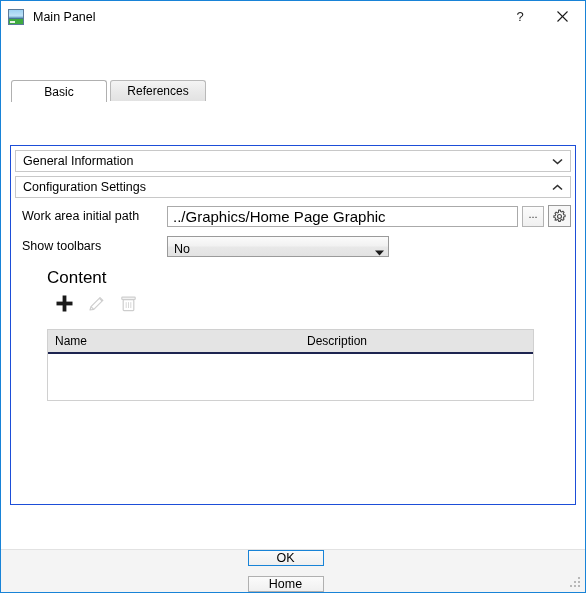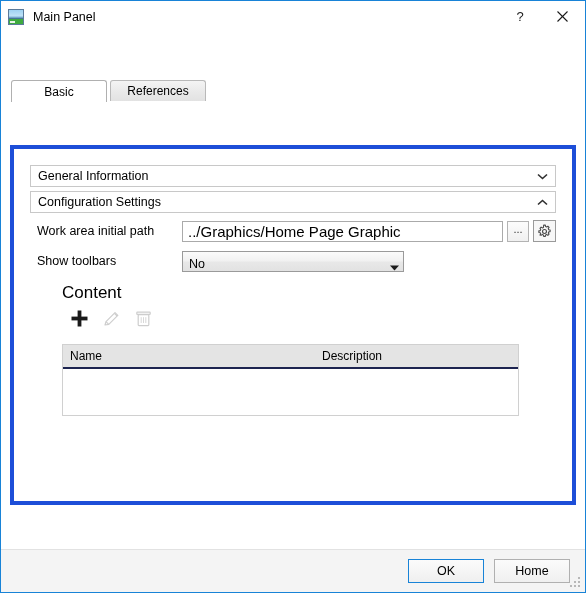--- a/index.html
+++ b/index.html
@@ -123,23 +123,23 @@
     background: linear-gradient(#f4f4f4 0%, #e9e9e9 55%, #e2e2e2 100%);
     color: #000;
     margin-left: 3px;
   }
 
   
   .tabpanel {
     margin: 0 9px 0 9px;
     flex: 1;
     box-sizing: border-box;
-    border: 4px solid #1d4ed8;
-    background: #ffffff;
-    padding: 12px;
+    border: 1px solid #1d4ed8;
+    background: #ffffff;
+    padding: 0;
     position: relative;
     overflow: hidden;
   }
 
   
   .section-header {
     height: 22px;
     box-sizing: border-box;
     margin: 4px 4px 0 4px;
     border: 1px solid #c8c8c8;
@@ -293,20 +293,21 @@
     height: 42px;
     min-height: 42px;
     background: #f4f4f4;
     border-top: 1px solid #e2e2e2;
     display: flex;
     align-items: center;
     justify-content: flex-end;
     padding-right: 15px;
     gap: 10px;
     position: relative;
+    flex-direction: column;
   }
   .btn {
     width: 76px;
     height: 24px;
     box-sizing: border-box;
     font-family: "Liberation Sans", sans-serif;
     font-size: 12.5px;
     background: linear-gradient(#fbfbfb, #f0f0f0);
     border: 1px solid #b0b0b0;
     color: #000;

